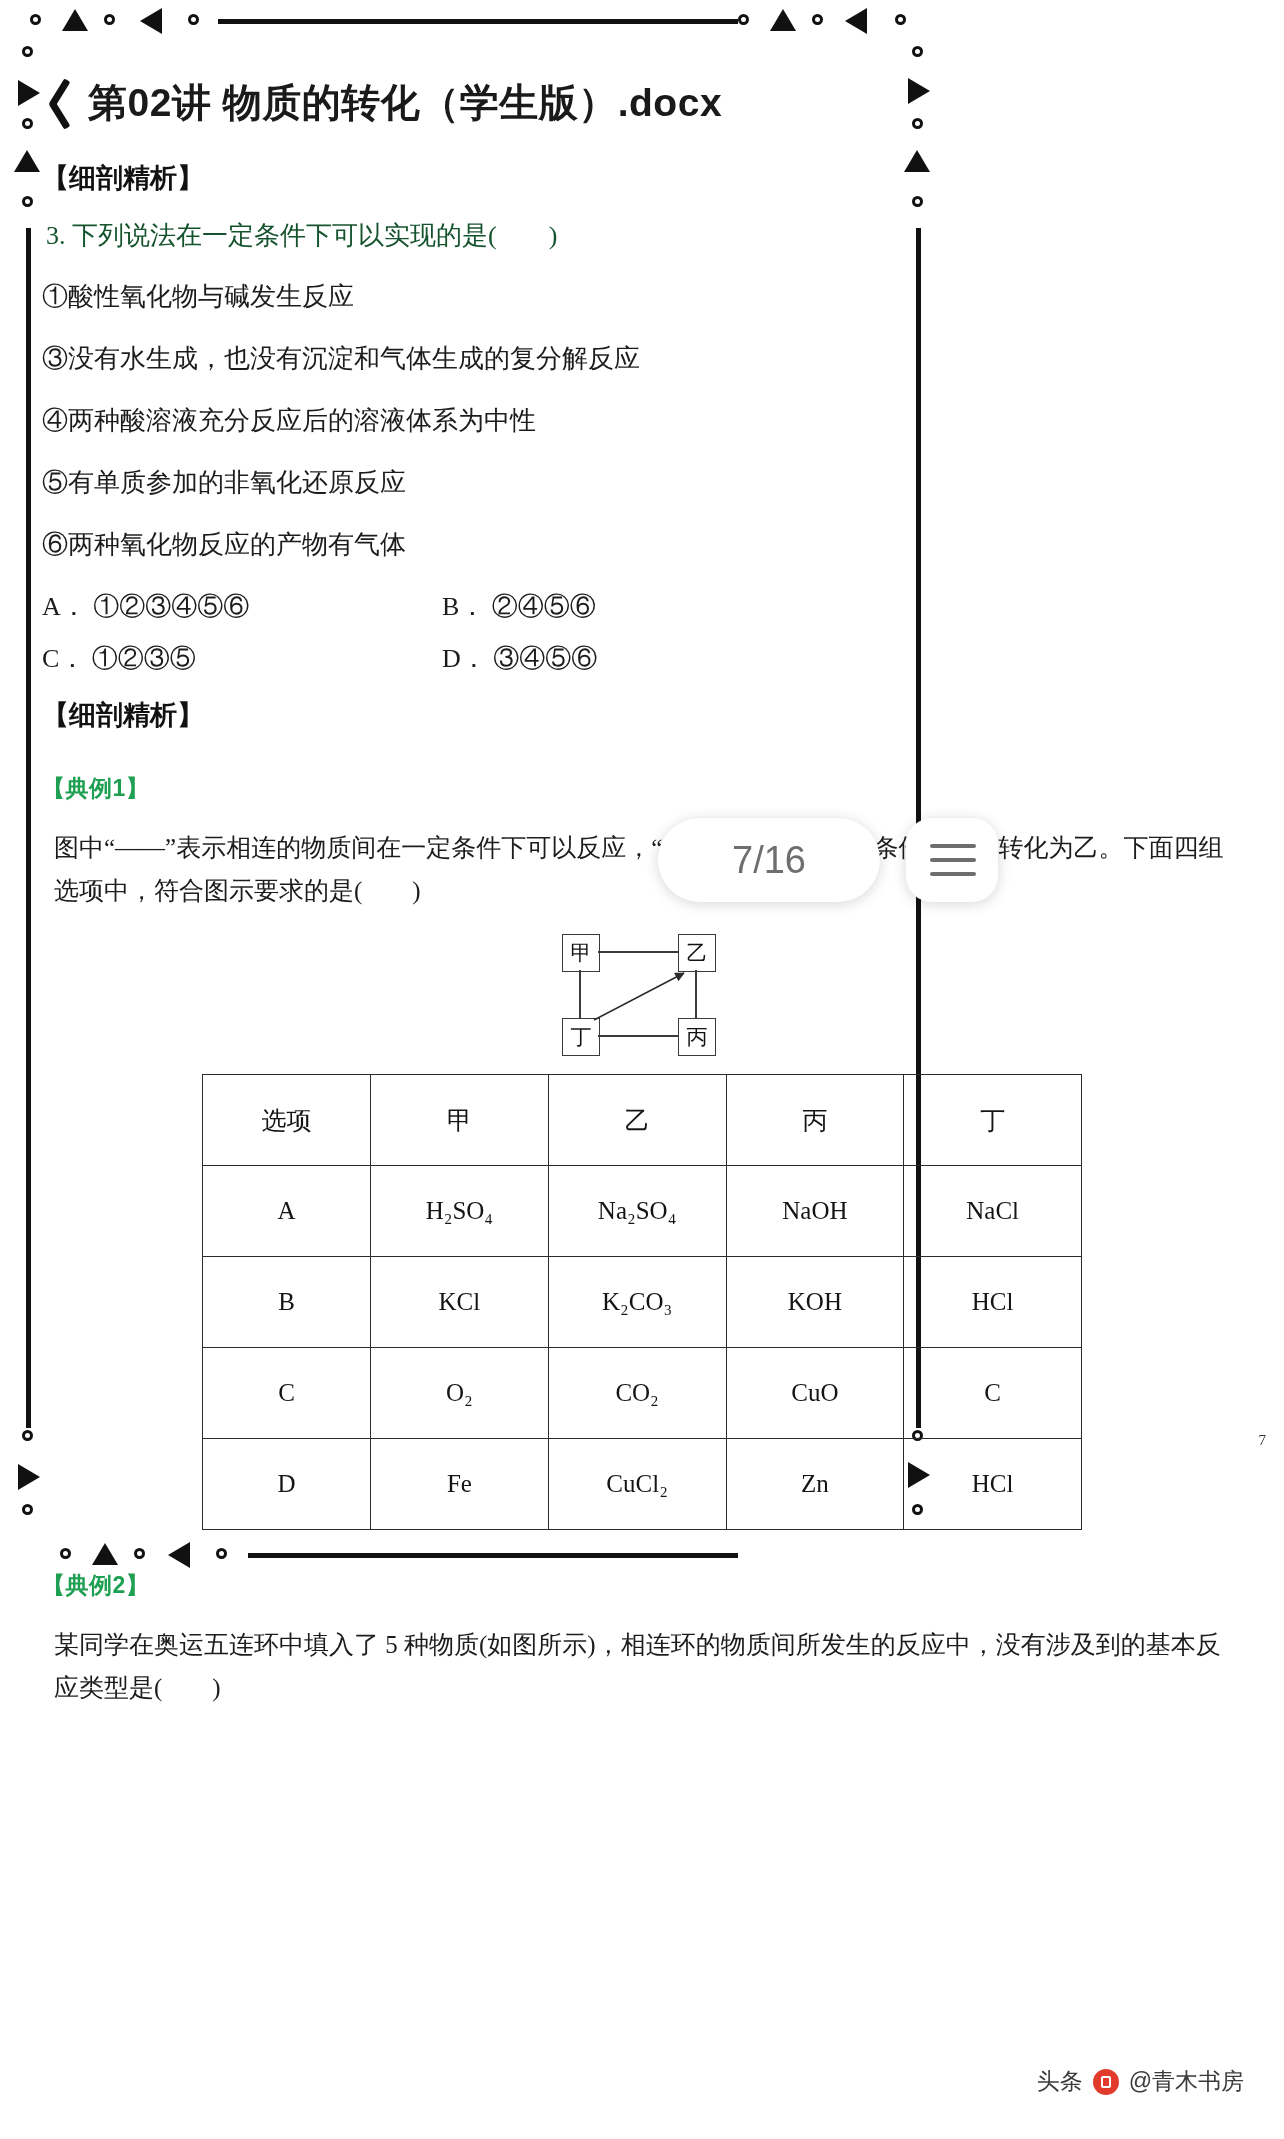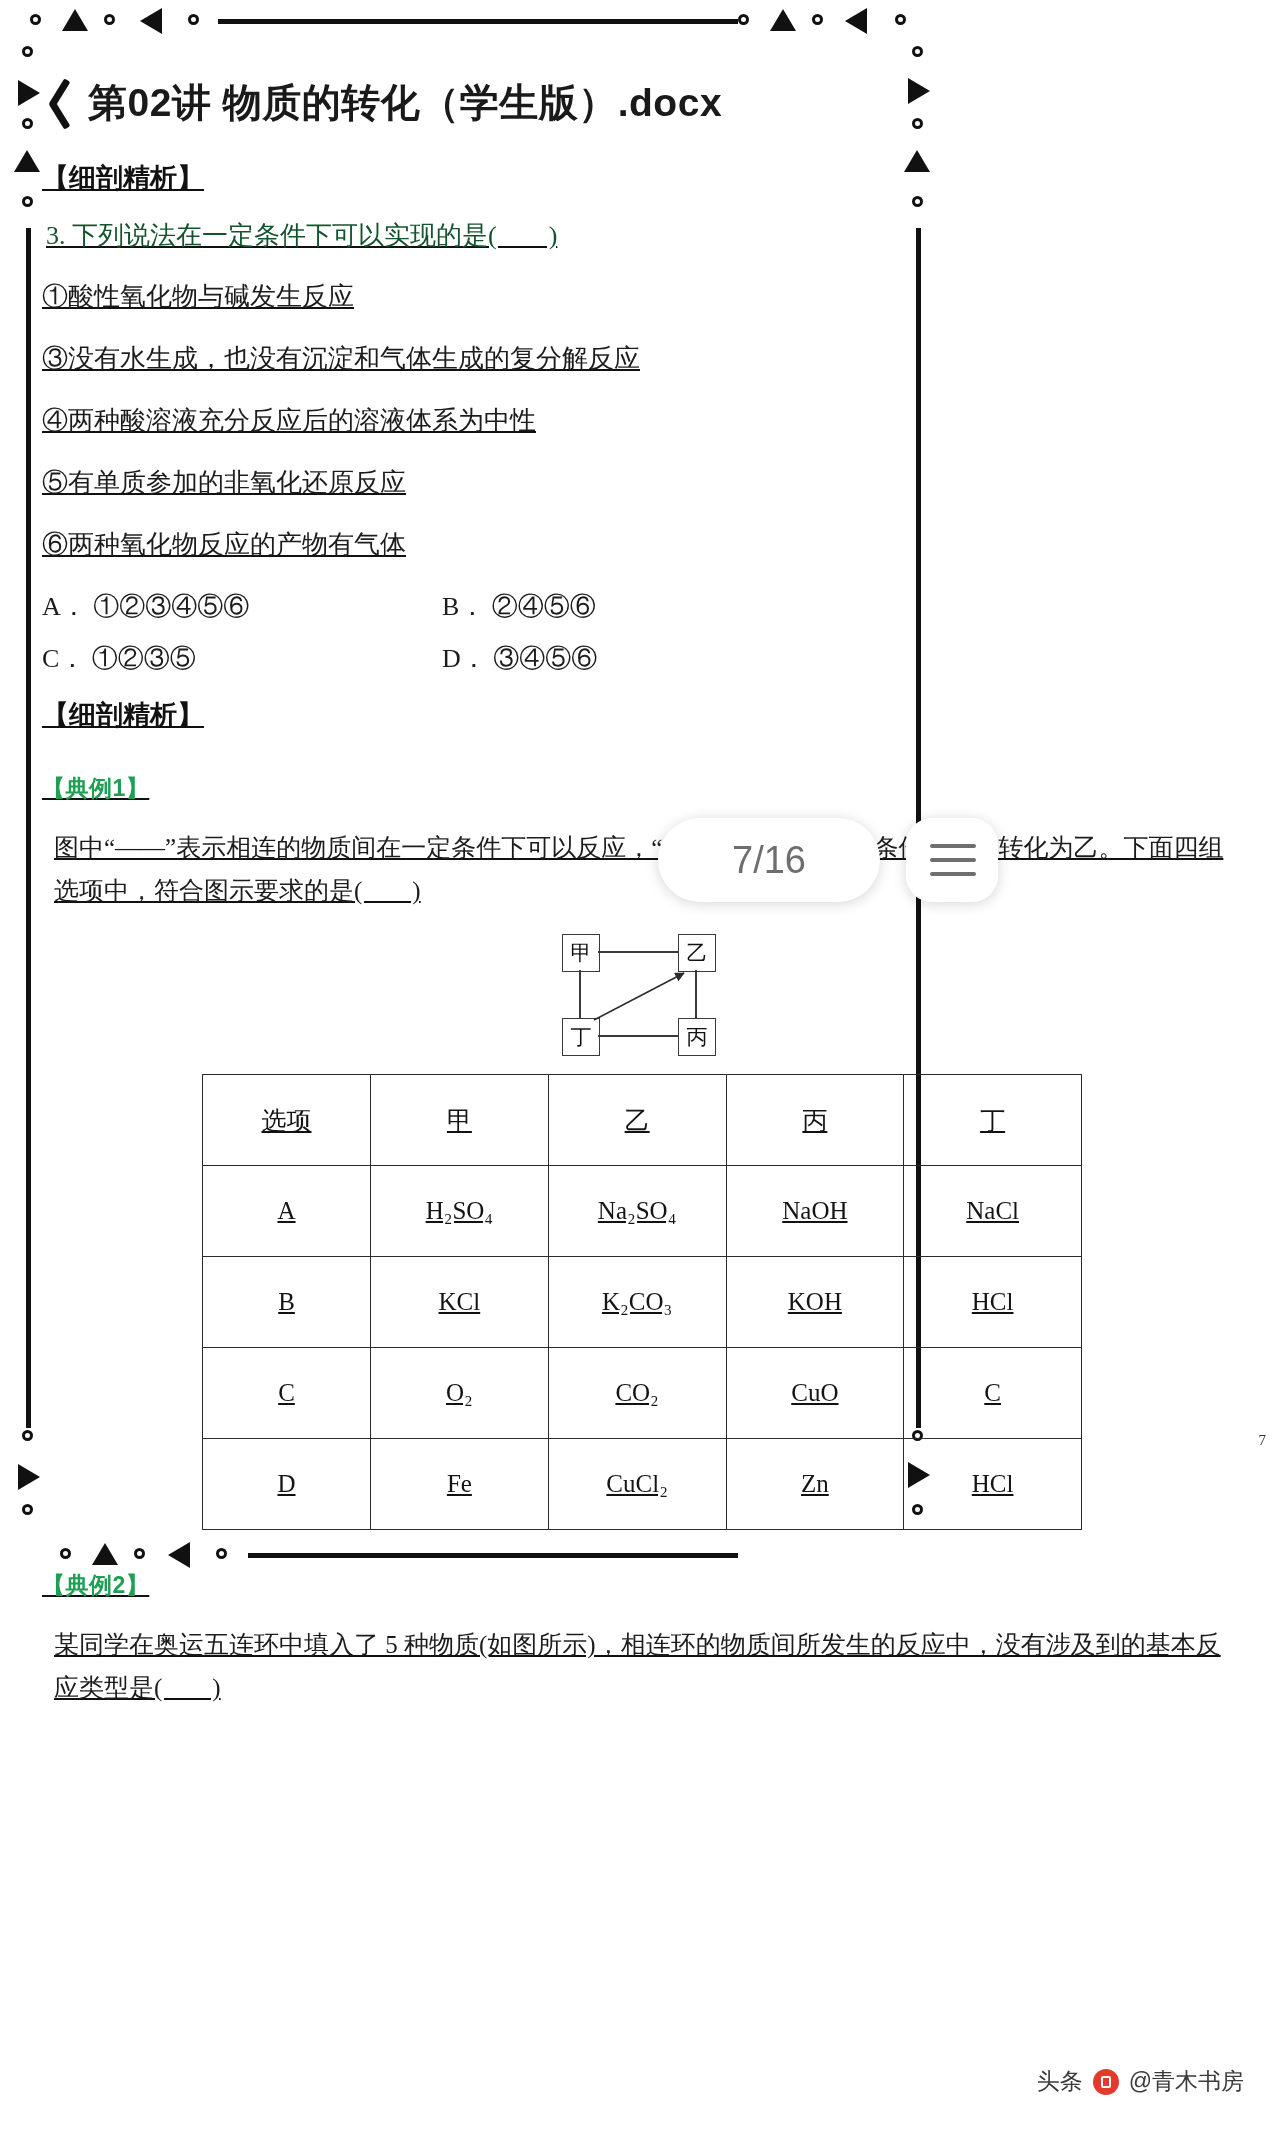--- a/index.html
+++ b/index.html
@@ -34,21 +34,21 @@
   }
   .back-chev:before{transform:rotate(32deg);left:12px;top:0;}
   .back-chev:after{transform:rotate(-32deg);left:12px;top:22px;}
   .doc-title{
     position:absolute;left:88px;top:40px;
     font-family:"Liberation Sans","DejaVu Sans",sans-serif;
     font-weight:700;font-size:39px;letter-spacing:.5px;color:#1a1a1a;white-space:nowrap;
   }
 
   
-  .page{position:absolute;left:42px;top:160px;width:1200px;text-decoration:underline;}
+  .page{position:absolute;left:42px;top:160px;width:1200px;}
   .bold-head{
     font-family:"Liberation Sans","DejaVu Sans",sans-serif;
     font-weight:700;font-size:27px;color:#111;margin:0 0 22px 0;
   }
   .qline{font-size:26px;margin:0 0 26px 4px;color:#14532d;}
   .item{font-size:26px;margin:0 0 27px 0;color:#1c1c1c;}
   .opts{position:relative;margin:0 0 14px 0;height:38px;}
   .opt{position:absolute;font-size:26px;color:#1c1c1c;white-space:nowrap;}
   .opt.l{left:0;}
   .opt.r{left:400px;}

